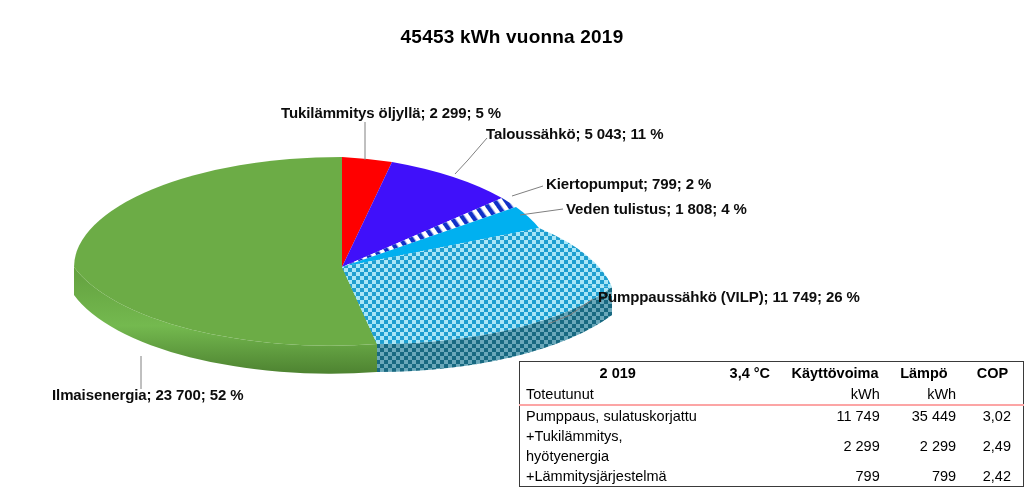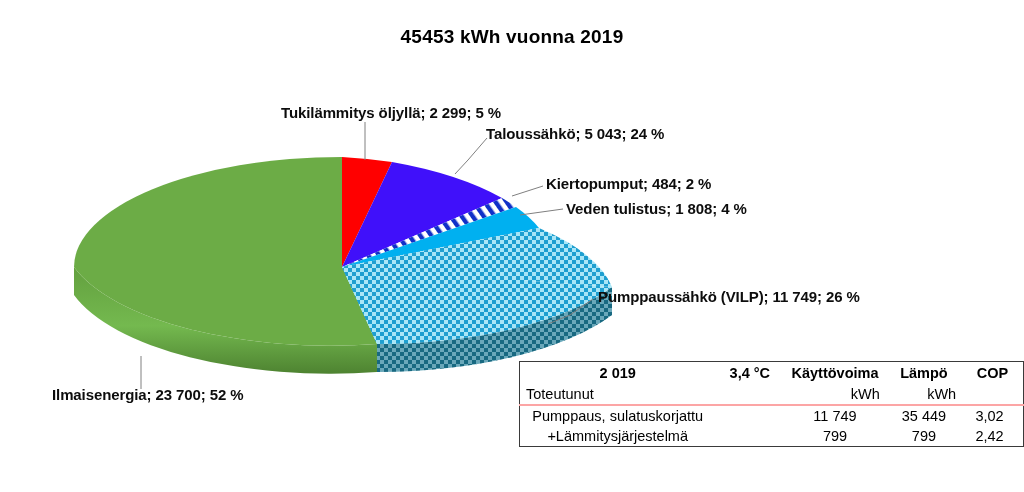--- a/index.html
+++ b/index.html
@@ -44,21 +44,21 @@
   #result-table td{
     padding:0 6px;
     line-height:19px;
     height:19px;
     vertical-align:middle;
     border:0;
   }
   #result-table .hdr-top td{font-weight:bold;height:22px;line-height:22px;}
   #result-table .hdr-sub td{height:20px;line-height:20px;}
   #result-table .hdr-sub{border-bottom:2px solid #fca5a5;}
-  #result-table tr.body-row td{line-height:20px;height:20px;text-align:center;}
+  #result-table tr.body-row td{line-height:20px;height:20px;}
   .c-name{text-align:left;width:228px;}
   .c-temp{text-align:center;width:95px;}
   .c-kv{text-align:right;width:92px;}
   .c-lampo{text-align:right;width:82px;}
   .c-cop{text-align:right;width:58px;padding-right:12px!important;}
   .hdr-top .c-name{text-align:center;}
   .hdr-top .c-kv,.hdr-top .c-lampo{text-align:center;}
   .hdr-top .c-cop{text-align:center;padding-right:6px!important;}
   .sub-left{text-align:left;font-weight:normal;}
   .lead-line{stroke:#808080;stroke-width:1;fill:none;}
@@ -124,22 +124,22 @@
   <path class="lead-line" d="M 365,122 L 365,160"></path>
   <path class="lead-line" d="M 487,138 L 468,160 L 455,174"></path>
   <path class="lead-line" d="M 543,186 L 512,196"></path>
   <path class="lead-line" d="M 563,209 L 520,215"></path>
   <path class="lead-line" d="M 593,299 L 570,315 L 548,324"></path>
   <path class="lead-line" d="M 141,356 L 141,389"></path>
 </svg>
 </div>
 
 <div class="datalabel" style="left:281px;top:104px;">Tukilämmitys öljyllä; 2 299; 5 %</div>
-<div class="datalabel" style="left:486px;top:125px;">Taloussähkö; 5 043; 24 %</div>
-<div class="datalabel" style="left:546px;top:175px;">Kiertopumput; 484; 2 %</div>
+<div class="datalabel" style="left:486px;top:125px;">Taloussähkö; 5 043; 11 %</div>
+<div class="datalabel" style="left:546px;top:175px;">Kiertopumput; 799; 2 %</div>
 <div class="datalabel" style="left:566px;top:200px;">Veden tulistus; 1 808; 4 %</div>
 <div class="datalabel" style="left:598px;top:288px;">Pumppaussähkö (VILP); 11 749; 26 %</div>
 <div class="datalabel" style="left:52px;top:386px;">Ilmaisenergia; 23 700; 52 %</div>
 
 <table id="result-table">
   <tbody>
     <tr class="hdr-top">
       <td class="c-name">2 019</td>
       <td class="c-temp">3,4 °C</td>
       <td class="c-kv">Käyttövoima</td>
@@ -154,20 +154,27 @@
       <td class="c-cop"></td>
     </tr>
     <tr class="body-row">
       <td class="c-name">Pumppaus, sulatuskorjattu</td>
       <td class="c-temp"></td>
       <td class="c-kv">11 749</td>
       <td class="c-lampo">35 449</td>
       <td class="c-cop">3,02</td>
     </tr>
     <tr class="body-row">
+      <td class="c-name">+Tukilämmitys, hyötyenergia</td>
+      <td class="c-temp"></td>
+      <td class="c-kv">2 299</td>
+      <td class="c-lampo">2 299</td>
+      <td class="c-cop">2,49</td>
+    </tr>
+    <tr class="body-row">
       <td class="c-name">+Lämmitysjärjestelmä</td>
       <td class="c-temp"></td>
       <td class="c-kv">799</td>
       <td class="c-lampo">799</td>
       <td class="c-cop">2,42</td>
     </tr>
   </tbody>
 </table>
 
 </body></html>

